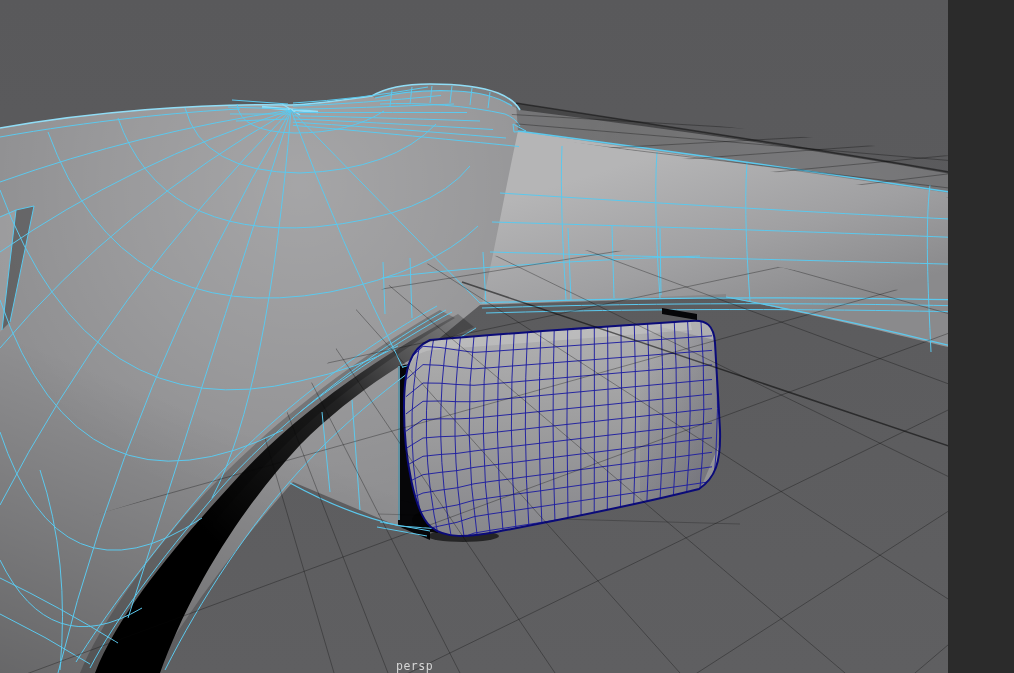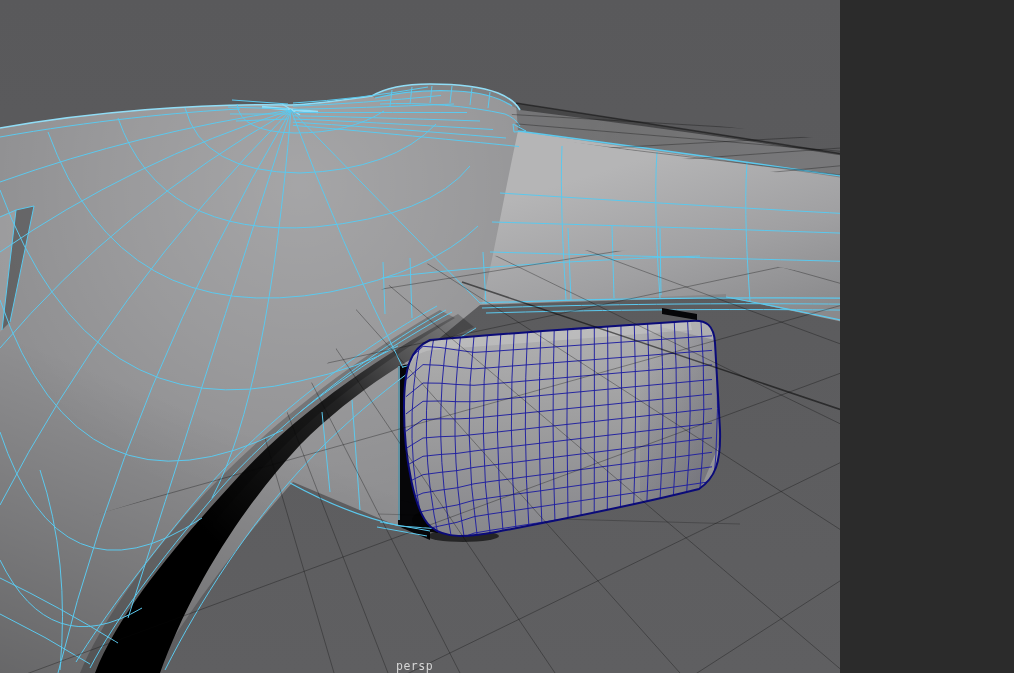--- a/index.html
+++ b/index.html
@@ -1,18 +1,18 @@
 <!DOCTYPE html>
 <html><head>
 <meta charset="utf-8">
 <style>
   html,body{margin:0;padding:0;background:#2b2b2b;}
   .viewport{
     position:relative;
-    width:840px;height:673px;
+    width:948px;height:673px;
     overflow:hidden;
     font-family:"DejaVu Sans","Liberation Sans",sans-serif;
     cursor:default;
   }
   .viewport svg{display:block;}
   .cam-label{
     position:absolute;
     left:396px;top:659px;
     font-family:"DejaVu Sans Mono","Liberation Mono",monospace;
     font-size:11.5px;

